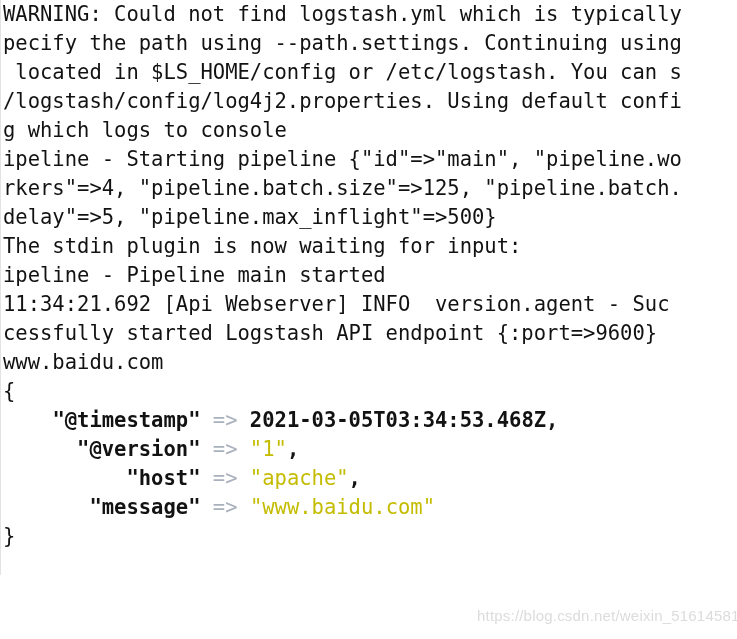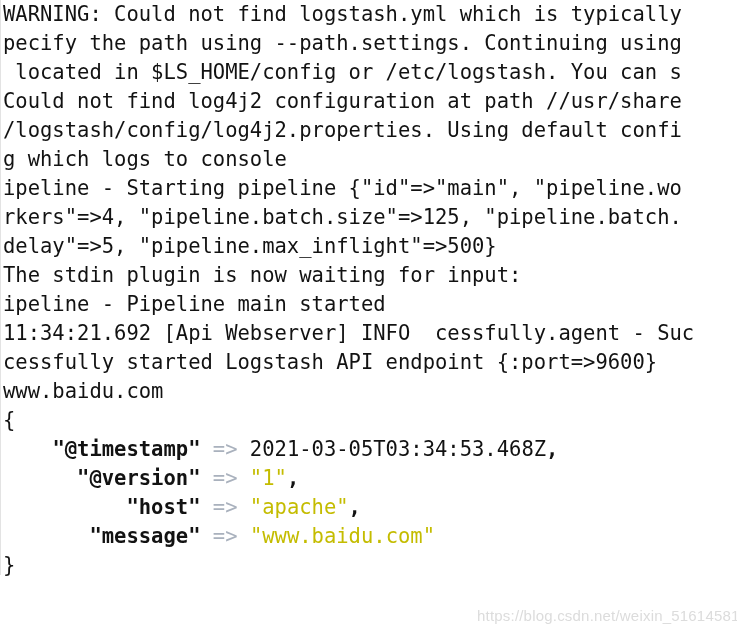--- a/index.html
+++ b/index.html
@@ -32,21 +32,21 @@
     white-space: pre;
     color: #121212;
     padding-left: 2px;
     font-weight: 500;
   }
 
   
   .k     { color: #121212; font-weight: 700; }
   .arrow { color: #a9b1bd; font-weight: 400; }
   .str   { color: #c4bc00; font-weight: 500; }
-  .plain { color: #121212; font-weight: 400; }
+  .plain { color: #121212; font-weight: 700; }
   .punct { color: #121212; font-weight: 700; }
 
   #watermark {
     position: absolute;
     left: 476px;
     top: 607px;
     font-family: "Liberation Sans", sans-serif;
     font-size: 15px;
     color: #dcdcdc;
     white-space: pre;
@@ -54,29 +54,28 @@
   }
 </style>
 </head>
 <body>
 
 <div id="console">
 
   <div class="line">WARNING: Could not find logstash.yml which is typically</div>
   <div class="line">pecify the path using --path.settings. Continuing using</div>
   <div class="line"> located in $LS_HOME/config or /etc/logstash. You can s</div>
-  <div class="line">Could not find log4j2 configuration at path //usr/share</div>
   <div class="line">/logstash/config/log4j2.properties. Using default confi</div>
   <div class="line">g which logs to console</div>
   <div class="line">ipeline - Starting pipeline {"id"=&gt;"main", "pipeline.wo</div>
   <div class="line">rkers"=&gt;4, "pipeline.batch.size"=&gt;125, "pipeline.batch.</div>
   <div class="line">delay"=&gt;5, "pipeline.max_inflight"=&gt;500}</div>
   <div class="line">The stdin plugin is now waiting for input:</div>
   <div class="line">ipeline - Pipeline main started</div>
-  <div class="line">11:34:21.692 [Api Webserver] INFO  cessfully.agent - Suc</div>
+  <div class="line">11:34:21.692 [Api Webserver] INFO  version.agent - Suc</div>
   <div class="line">cessfully started Logstash API endpoint {:port=&gt;9600}</div>
   <div class="line">www.baidu.com</div>
   <div class="line">{</div>
 
   <div class="line"><span class="plain">    </span><span class="k">"@timestamp"</span><span class="plain"> </span><span class="arrow">=&gt;</span><span class="plain"> </span><span class="plain">2021-03-05T03:34:53.468Z</span><span class="punct">,</span></div>
 
   <div class="line"><span class="plain">      </span><span class="k">"@version"</span><span class="plain"> </span><span class="arrow">=&gt;</span><span class="plain"> </span><span class="str">"1"</span><span class="punct">,</span></div>
 
   <div class="line"><span class="plain">          </span><span class="k">"host"</span><span class="plain"> </span><span class="arrow">=&gt;</span><span class="plain"> </span><span class="str">"apache"</span><span class="punct">,</span></div>
 

